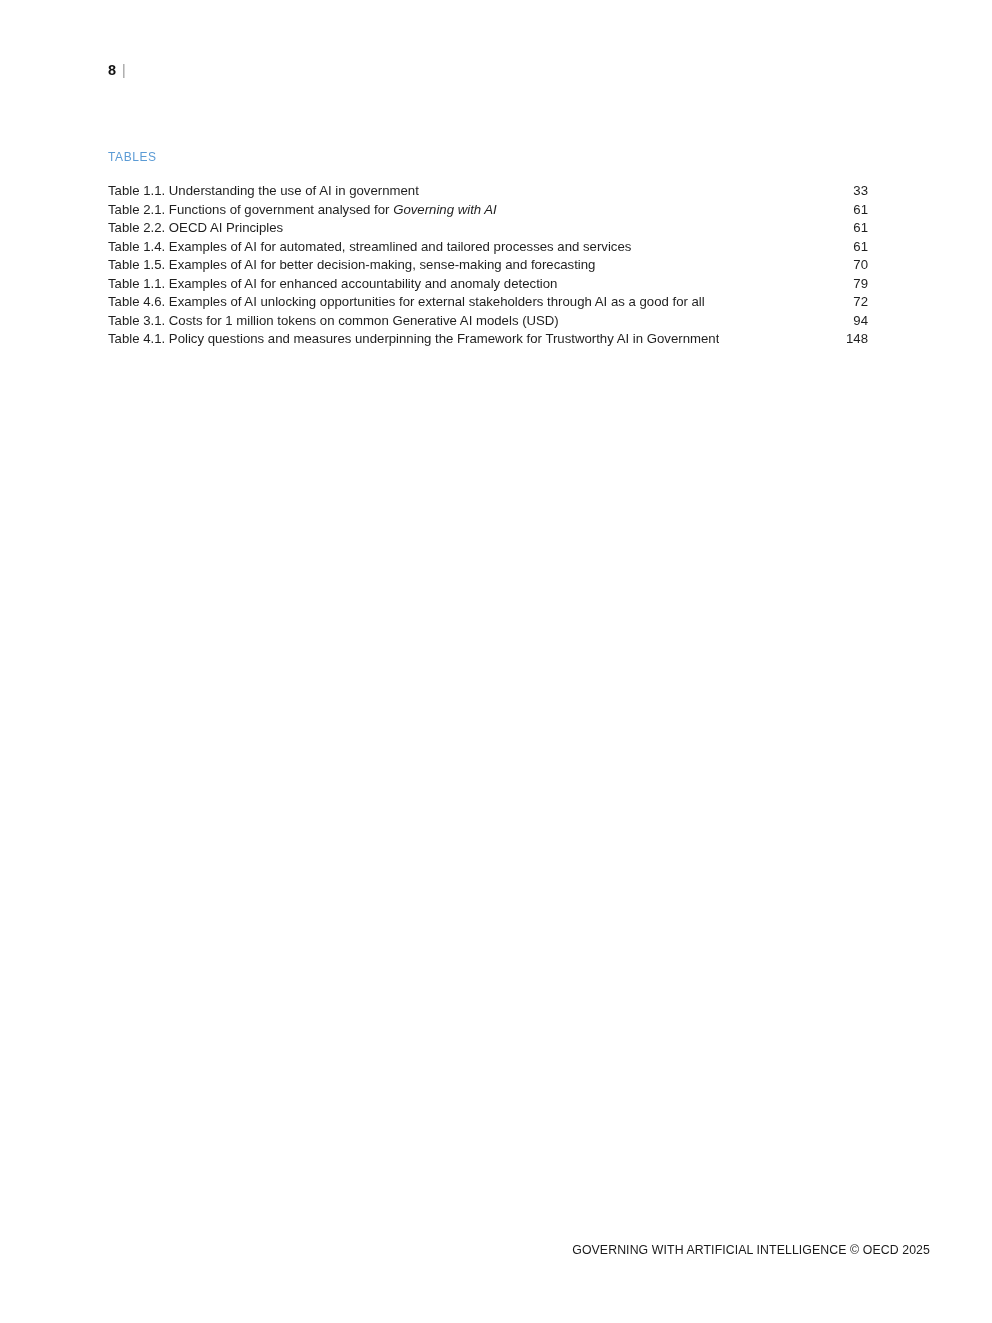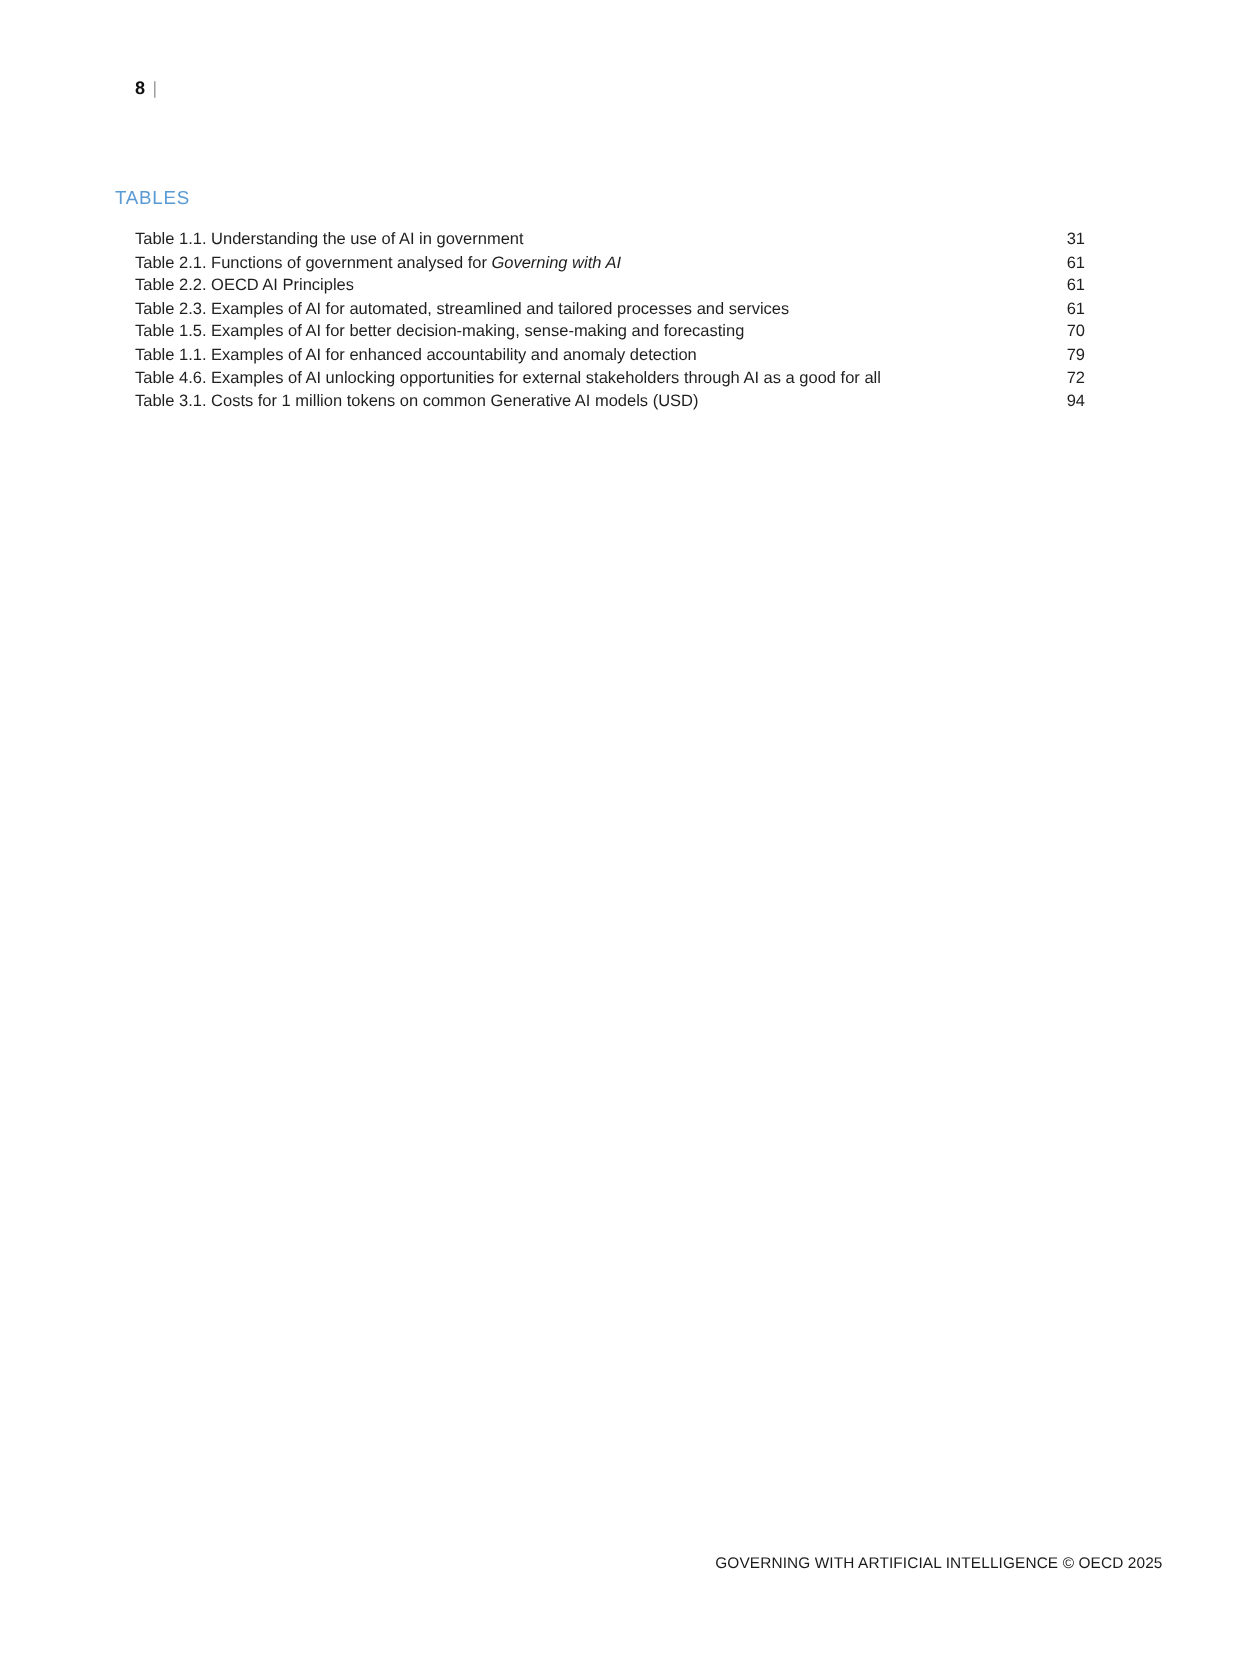--- a/index.html
+++ b/index.html
@@ -42,22 +42,22 @@
   .page-number-rule {
     font-size: 14px;
     color: #999999;
     font-weight: normal;
   }
 
   
   .section-title {
     position: absolute;
     top: 150px;
-    left: 92px;
-    font-size: 15px;
+    left: 108px;
+    font-size: 12px;
     color: #5b9bd5;
     letter-spacing: 0.6px;
   }
 
   
   .toc {
     position: absolute;
     top: 182px;
     left: 108px;
     width: 760px;
@@ -110,47 +110,51 @@
   <div class="page-header">
     <span class="page-number">8</span>
     <span class="page-number-rule">|</span>
   </div>
 
   <div class="section-title">TABLES</div>
 
   <div class="toc">
       <div class="toc-row">
         <span class="toc-label"><span>Table 1.1. Understanding the use of AI in government</span></span>
-        <span class="toc-page">31</span>
+        <span class="toc-page">33</span>
       </div>
       <div class="toc-row">
         <span class="toc-label"><span>Table 2.1. Functions of government analysed for </span><span class="ital">Governing with AI</span></span>
         <span class="toc-page">61</span>
       </div>
       <div class="toc-row">
         <span class="toc-label"><span>Table 2.2. OECD AI Principles</span></span>
         <span class="toc-page">61</span>
       </div>
       <div class="toc-row">
-        <span class="toc-label"><span>Table 2.3. Examples of AI for automated, streamlined and tailored processes and services</span></span>
+        <span class="toc-label"><span>Table 1.4. Examples of AI for automated, streamlined and tailored processes and services</span></span>
         <span class="toc-page">61</span>
       </div>
       <div class="toc-row">
         <span class="toc-label"><span>Table 1.5. Examples of AI for better decision-making, sense-making and forecasting</span></span>
         <span class="toc-page">70</span>
       </div>
       <div class="toc-row">
         <span class="toc-label"><span>Table 1.1. Examples of AI for enhanced accountability and anomaly detection</span></span>
         <span class="toc-page">79</span>
       </div>
       <div class="toc-row">
         <span class="toc-label"><span>Table 4.6. Examples of AI unlocking opportunities for external stakeholders through AI as a good for all</span></span>
         <span class="toc-page">72</span>
       </div>
       <div class="toc-row">
         <span class="toc-label"><span>Table 3.1. Costs for 1 million tokens on common Generative AI models (USD)</span></span>
         <span class="toc-page">94</span>
       </div>
+      <div class="toc-row">
+        <span class="toc-label"><span>Table 4.1. Policy questions and measures underpinning the Framework for Trustworthy AI in Government</span></span>
+        <span class="toc-page">148</span>
+      </div>
     </div>
 
   <div class="page-footer">GOVERNING WITH ARTIFICIAL INTELLIGENCE © OECD 2025</div>
 
 </div>
 
 </body></html>

